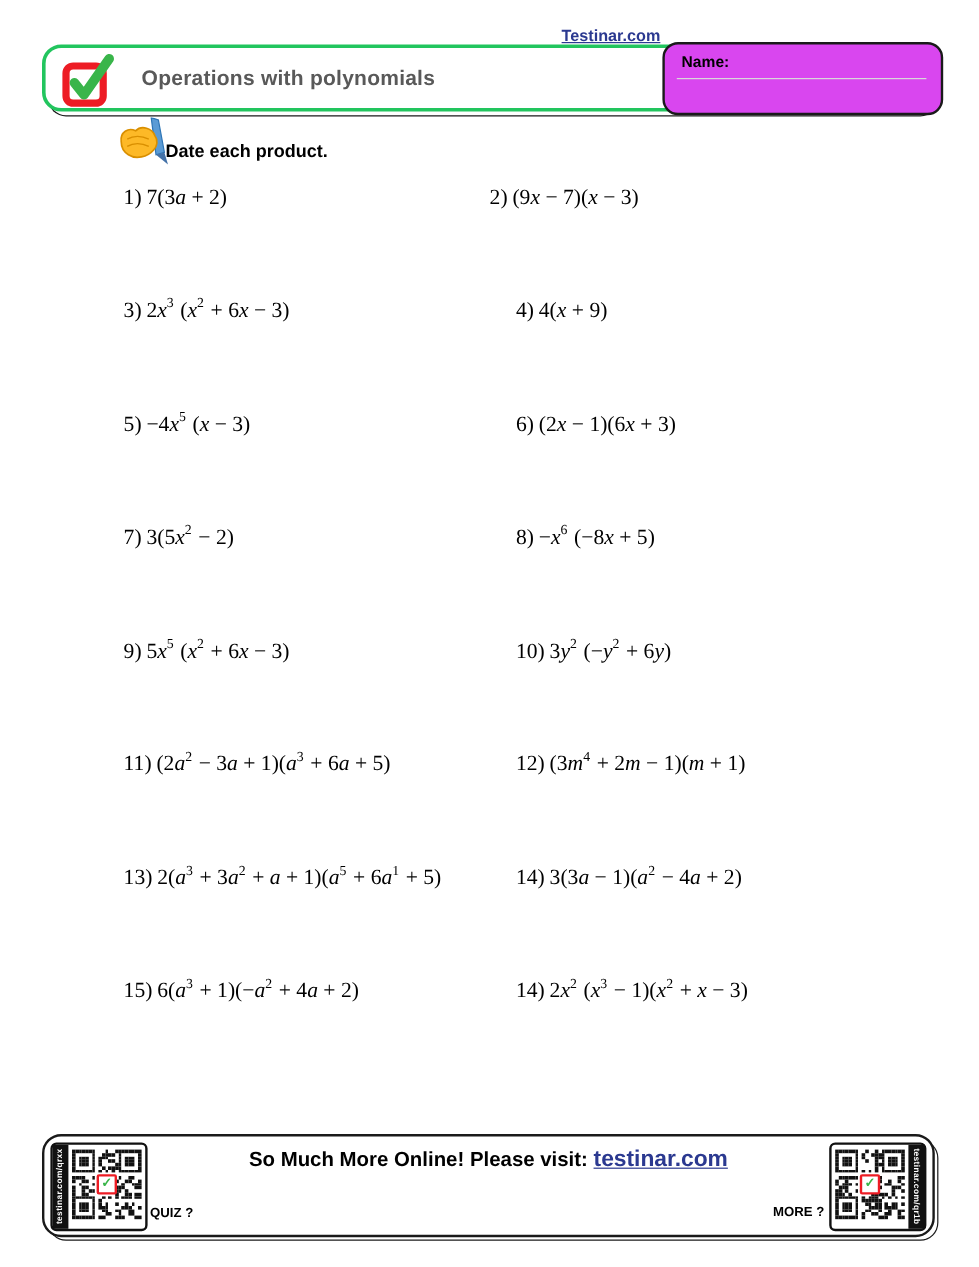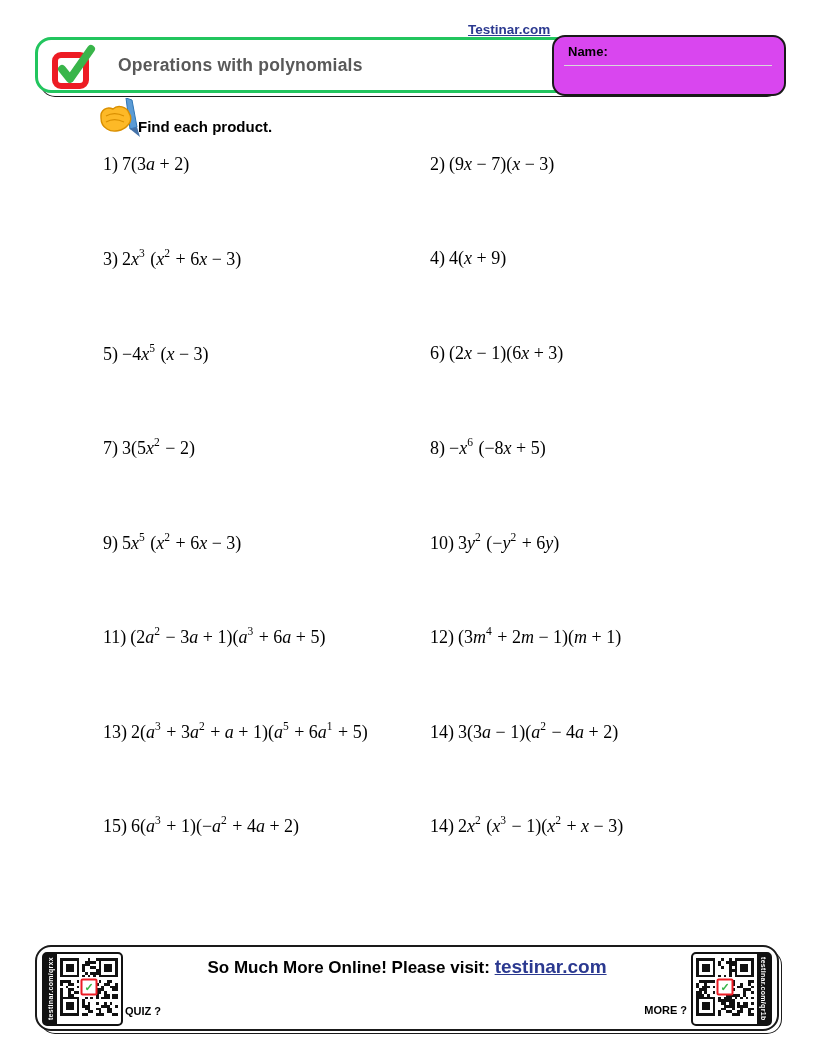--- a/index.html
+++ b/index.html
@@ -83,26 +83,26 @@
     <div class="nd-divider"></div>
   </div>
 
   <div class="instruction">
     <svg class="instr-icon" viewBox="0 0 44 40">
       <polygon points="28,0 34,2 39,29 32,31" fill="#5b9bd5" stroke="#2e75b6" stroke-width="1"></polygon>
       <polygon points="32,31 39,29 42,39" fill="#4472a8"></polygon>
       <path d="M3,20 C2,12 9,8 15,11 C20,6 29,9 31,15 C34,19 33,24 30,27 C25,33 15,35 9,31 C4,28 3,24 3,20 Z" fill="#fdb927" stroke="#d98f00" stroke-width="1.4"></path>
       <path d="M8,18 C13,15 20,15 26,18 M8,24 C13,21 20,21 26,24" fill="none" stroke="#d98f00" stroke-width="1.2"></path>
     </svg>
-    <span class="instr-text">Find each product.</span>
+    <span class="instr-text">Date each product.</span>
   </div>
 
   <div>
       <div class="problem" style="top: 154px; left: 103px;"><span class="pnum">1)</span><span class="pexpr">7(3<i>a</i> + 2)</span></div>
-      <div class="problem" style="top: 154px; left: 430px; text-align: center;"><span class="pnum">2)</span><span class="pexpr">(9<i>x</i> − 7)(<i>x</i> − 3)</span></div>
+      <div class="problem" style="top: 154px; left: 408px; text-align: center;"><span class="pnum">2)</span><span class="pexpr">(9<i>x</i> − 7)(<i>x</i> − 3)</span></div>
       <div class="problem" style="top: 248px; left: 103px;"><span class="pnum">3)</span><span class="pexpr">2<i>x</i><sup>3</sup> (<i>x</i><sup>2</sup> + 6<i>x</i> − 3)</span></div>
       <div class="problem" style="top: 248px; left: 430px;"><span class="pnum">4)</span><span class="pexpr">4(<i>x</i> + 9)</span></div>
       <div class="problem" style="top: 343px; left: 103px;"><span class="pnum">5)</span><span class="pexpr">−4<i>x</i><sup>5</sup> (<i>x</i> − 3)</span></div>
       <div class="problem" style="top: 343px; left: 430px;"><span class="pnum">6)</span><span class="pexpr">(2<i>x</i> − 1)(6<i>x</i> + 3)</span></div>
       <div class="problem" style="top: 437px; left: 103px;"><span class="pnum">7)</span><span class="pexpr">3(5<i>x</i><sup>2</sup> − 2)</span></div>
       <div class="problem" style="top: 437px; left: 430px;"><span class="pnum">8)</span><span class="pexpr">−<i>x</i><sup>6</sup> (−8<i>x</i> + 5)</span></div>
       <div class="problem" style="top: 532px; left: 103px;"><span class="pnum">9)</span><span class="pexpr">5<i>x</i><sup>5</sup> (<i>x</i><sup>2</sup> + 6<i>x</i> − 3)</span></div>
       <div class="problem" style="top: 532px; left: 430px;"><span class="pnum">10)</span><span class="pexpr">3<i>y</i><sup>2</sup> (−<i>y</i><sup>2</sup> + 6<i>y</i>)</span></div>
       <div class="problem" style="top: 626px; left: 103px;"><span class="pnum">11)</span><span class="pexpr">(2<i>a</i><sup>2</sup> − 3<i>a</i> + 1)(<i>a</i><sup>3</sup> + 6<i>a</i> + 5)</span></div>
       <div class="problem" style="top: 626px; left: 430px;"><span class="pnum">12)</span><span class="pexpr">(3<i>m</i><sup>4</sup> + 2<i>m</i> − 1)(<i>m</i> + 1)</span></div>

